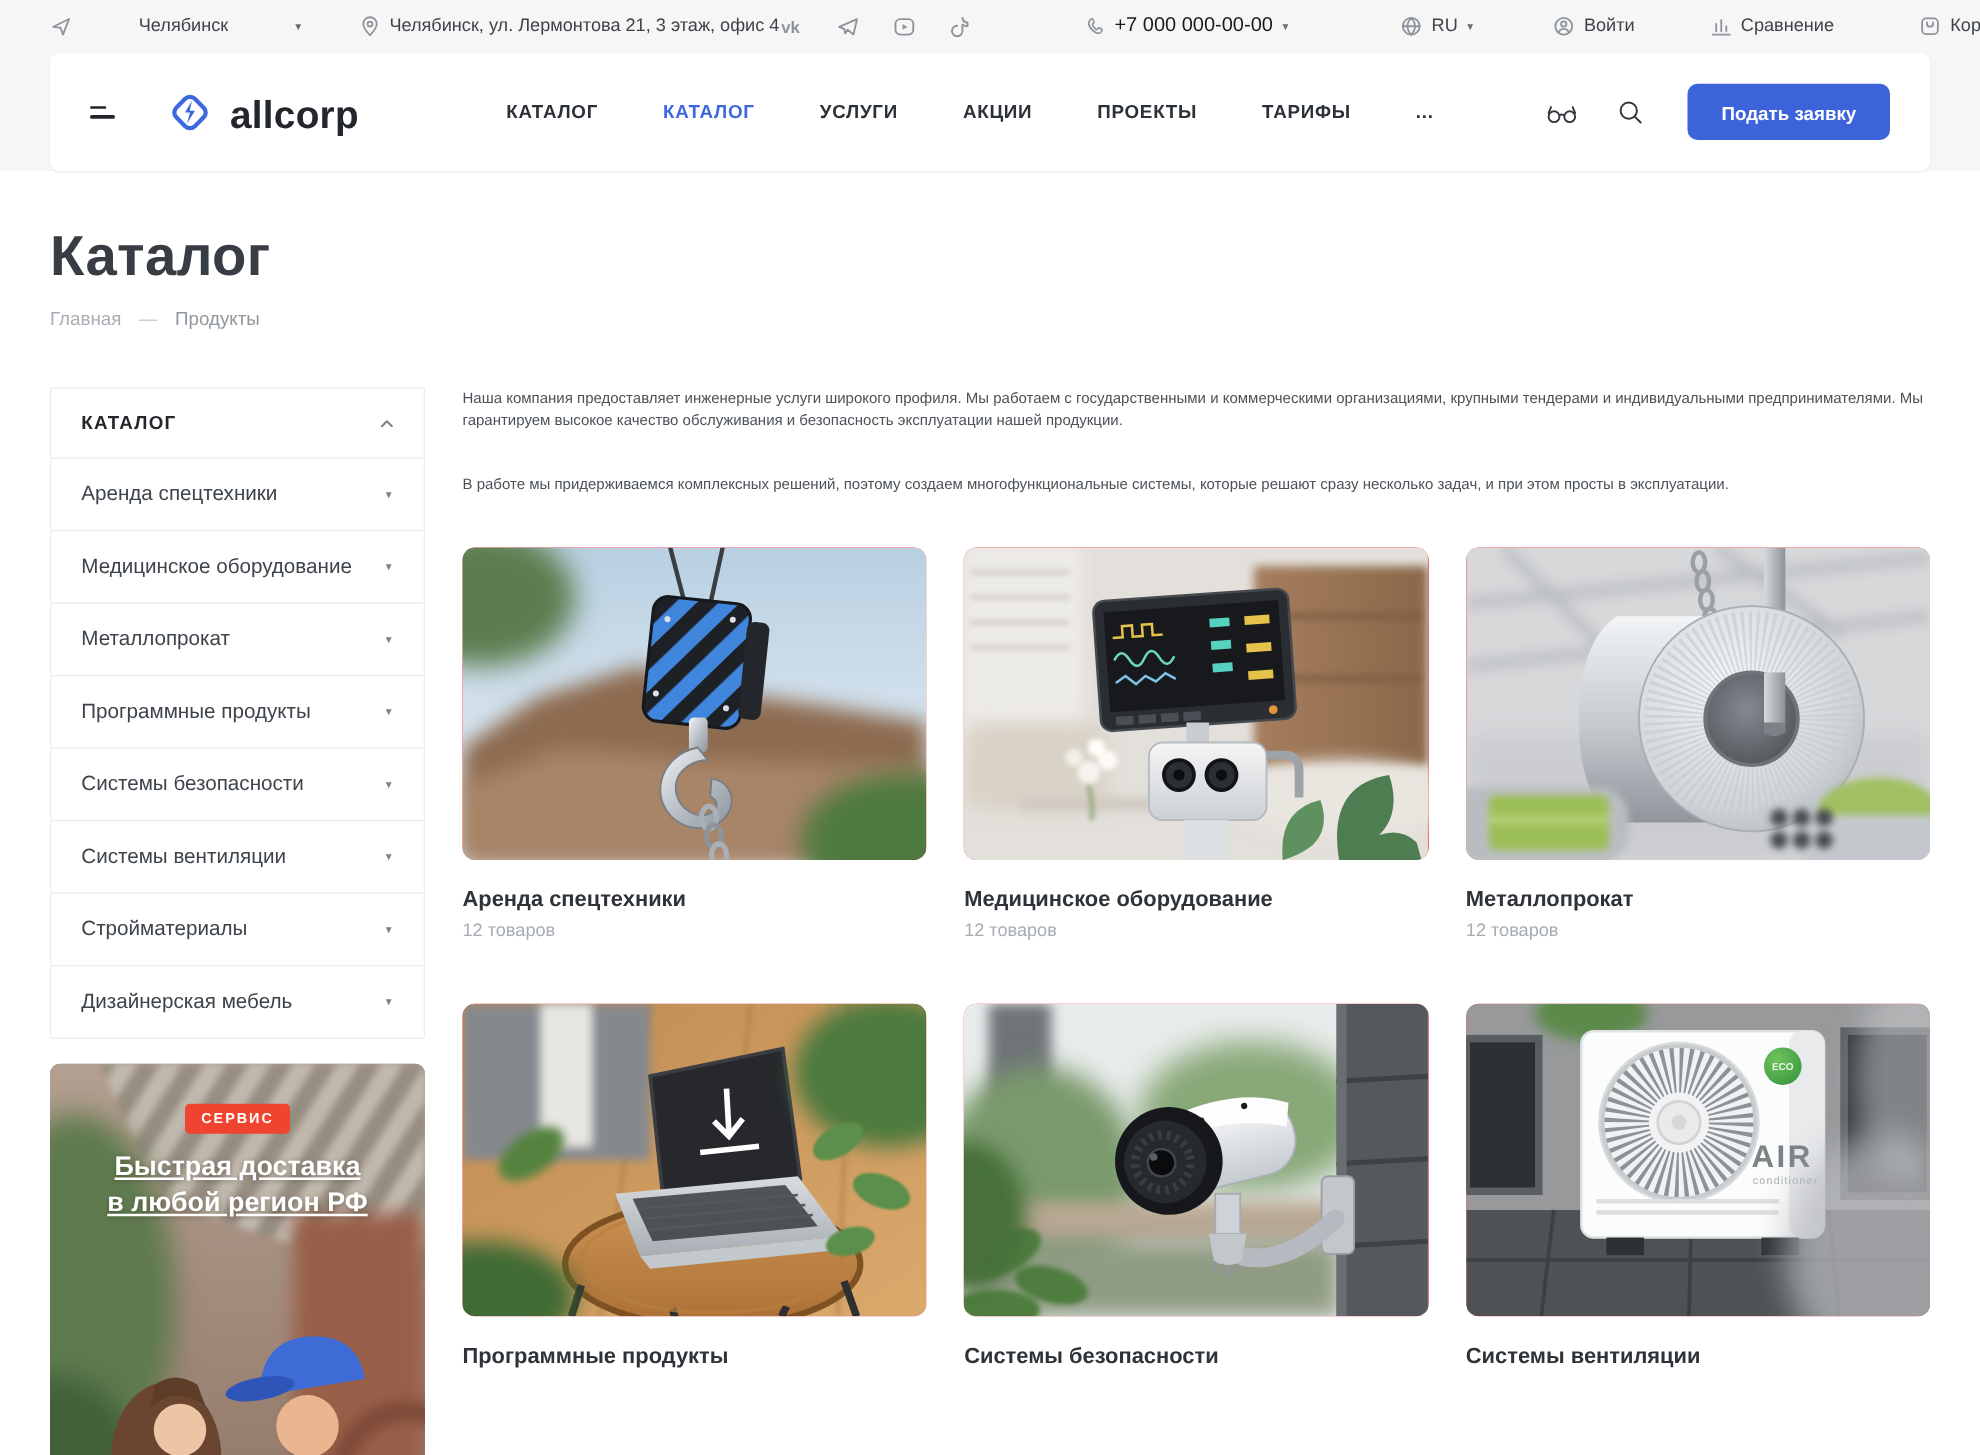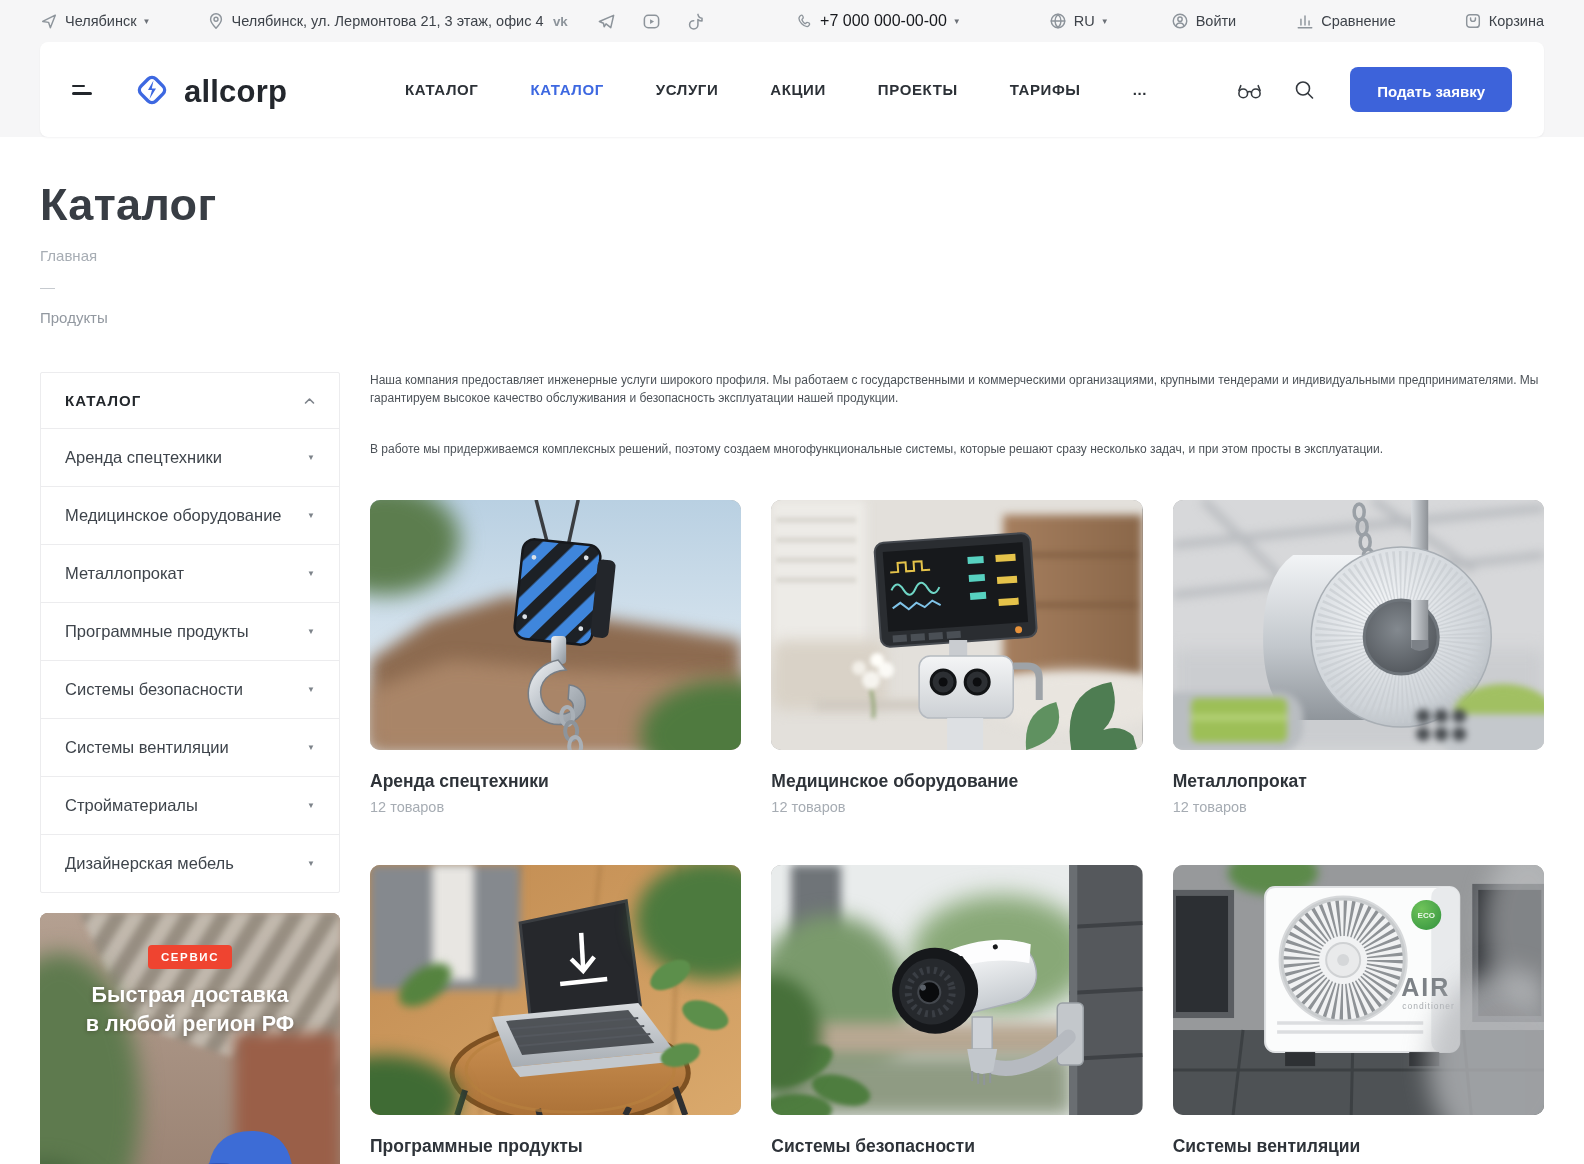--- a/index.html
+++ b/index.html
@@ -5,21 +5,21 @@
   * { margin:0; padding:0; box-sizing:border-box; }
   html,body { width:1584px; height:1164px; overflow:hidden; background:#fff;
     font-family:"Liberation Sans","DejaVu Sans",sans-serif; color:#2b3036; }
 
   
   .top-zone { background:#f6f6f7; padding:0 40px 0; }
   .topbar { height:42px; display:flex; align-items:center; font-size:14.5px; color:#3e434a; }
   .topbar .ico { width:18px; height:18px; flex:0 0 auto; margin-right:7px; color:#8d949b; }
   .tb-item { display:flex; align-items:center; white-space:nowrap; }
   .caret { font-size:8px; color:#6b7077; margin-left:6px; }
-  .tb-city { margin-right:56px; }
+  .tb-city { margin-right:44px;gap:46px; }
   .tb-address { margin-right:auto; }
   .socials { display:flex; align-items:center; gap:26px; margin-right:90px; color:#9aa0a7; }
   .socials .ico { width:19px; height:19px; margin:0; }
   .tb-phone { font-weight:normal; font-size:16px; color:#17191d; margin-right:88px; }
   .tb-phone .ico { width:17px; height:17px; }
   .tb-lang { margin-right:62px; }
   .tb-login { margin-right:60px; }
   .tb-compare { margin-right:68px; }
 
   
@@ -35,21 +35,21 @@
   .nav-item { font-size:15px; font-weight:bold; letter-spacing:.6px; color:#2c3137; cursor:pointer; }
   .nav-item.active { color:#3d68e1; }
   .header-tools { margin-left:auto; display:flex; align-items:center; gap:28px; }
   .tool-ico { width:27px; height:24px; color:#33383e; cursor:pointer; }
   .cta-btn { background:#3d63da; color:#fff; border:none; border-radius:8px; height:45px; padding:16px 27px;
     font-size:15px; font-weight:bold; font-family:inherit; cursor:pointer; margin-left:4px; }
 
   
   .page { padding:0 40px; }
   .page-title { font-size:45px; font-weight:bold; color:#383d44; margin:42px 0 16px; letter-spacing:.3px; }
-  .breadcrumb { font-size:15px; color:#a7adb4; display:flex; gap:14px; margin-bottom:46px;flex-direction:column; }
+  .breadcrumb { font-size:15px; color:#a7adb4; display:flex; gap:14px; margin-bottom:46px; }
   .breadcrumb .bc-div { color:#c6cacf; }
   .breadcrumb .bc-current { color:#9298a0; }
 
   .content-row { display:flex; gap:30px; align-items:flex-start; }
 
   
   .sidebar { width:300px; flex:0 0 300px; }
   .cat-box { border:1px solid #ececee; border-radius:2px; background:#fff; }
   .cat-head { display:flex; align-items:center; justify-content:space-between; padding:19px 24px;
     font-size:15px; font-weight:bold; letter-spacing:1px; color:#23272c; cursor:pointer; }
@@ -58,30 +58,30 @@
   .cat-item .caret, .cat-head .chev { color:#7d838a; }
   .chev svg { width:11px; height:8px; display:block; }
 
   .promo-banner { position:relative; margin-top:20px; width:300px; height:440px; border-radius:8px;
     overflow:hidden; background:#8f7666; }
   .promo-banner svg { position:absolute; inset:0; }
   .promo-overlay { position:absolute; top:0; left:0; right:0; text-align:center; }
   .promo-badge { display:inline-block; margin-top:32px; background:#ef4430; color:#fff; font-size:11.5px;
     font-weight:bold; letter-spacing:1.6px; padding:6px 13px; border-radius:4px; }
   .promo-title { margin-top:12px; color:#fff; font-size:21.5px; font-weight:bold; line-height:1.35;
-    text-shadow:0 1px 4px rgba(40,30,20,.35); }
+    text-shadow:0 1px 4px rgba(40,30,20,.35);text-decoration:underline; }
 
   
   .main-col { flex:1; }
   .intro p { font-size:12px; line-height:1.47; color:#4c5258; }
   .intro p + p { margin-top:34px; }
 
   .cards { margin-top:41px; display:grid; grid-template-columns:repeat(3,1fr); column-gap:30px; row-gap:50px; }
   .card { cursor:pointer; }
-  .card-img { height:250px; border-radius:10px; overflow:hidden; background:#a3a3a3; }
+  .card-img { height:250px; border-radius:10px; overflow:hidden; background:#ef4444; }
   .card-img svg { display:block; width:100%; height:100%; }
   .card-title { margin-top:21px; font-size:17.5px; font-weight:bold; color:#2e3339; }
   .card-count { margin-top:7px; font-size:14.5px; color:#a6acb3; }
 
   .s { stroke:currentColor; fill:none; stroke-width:1.6; stroke-linecap:round; stroke-linejoin:round; }
 </style>
 </head>
 <body>
 
 <div class="top-zone">

